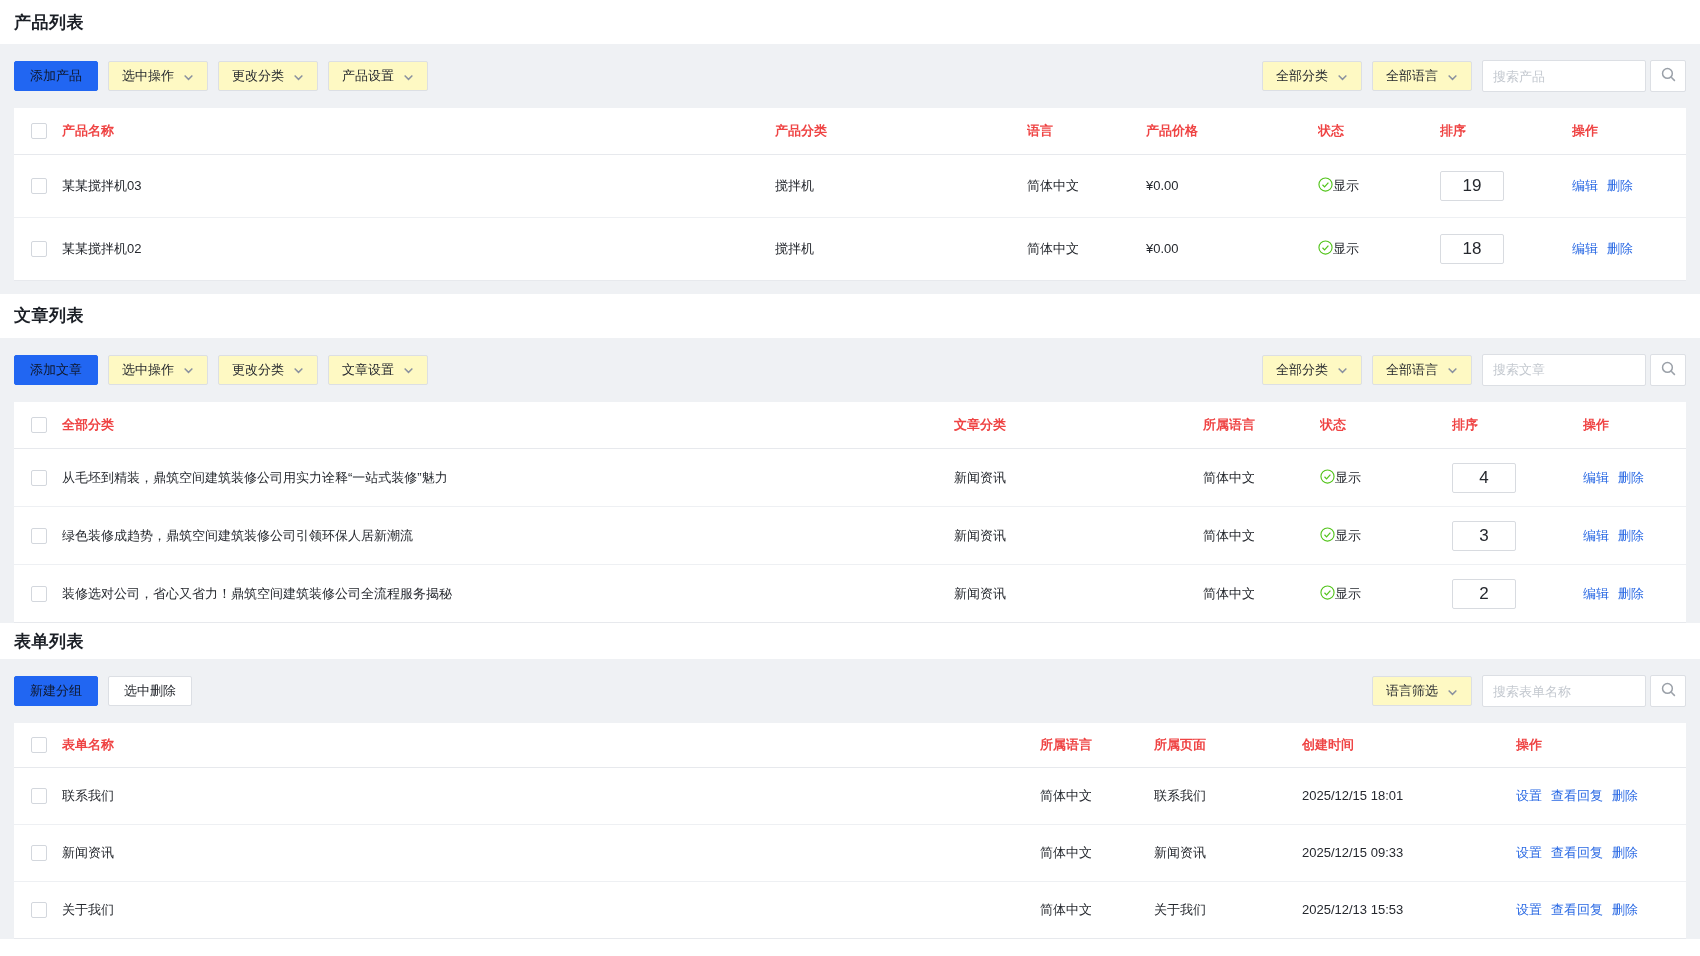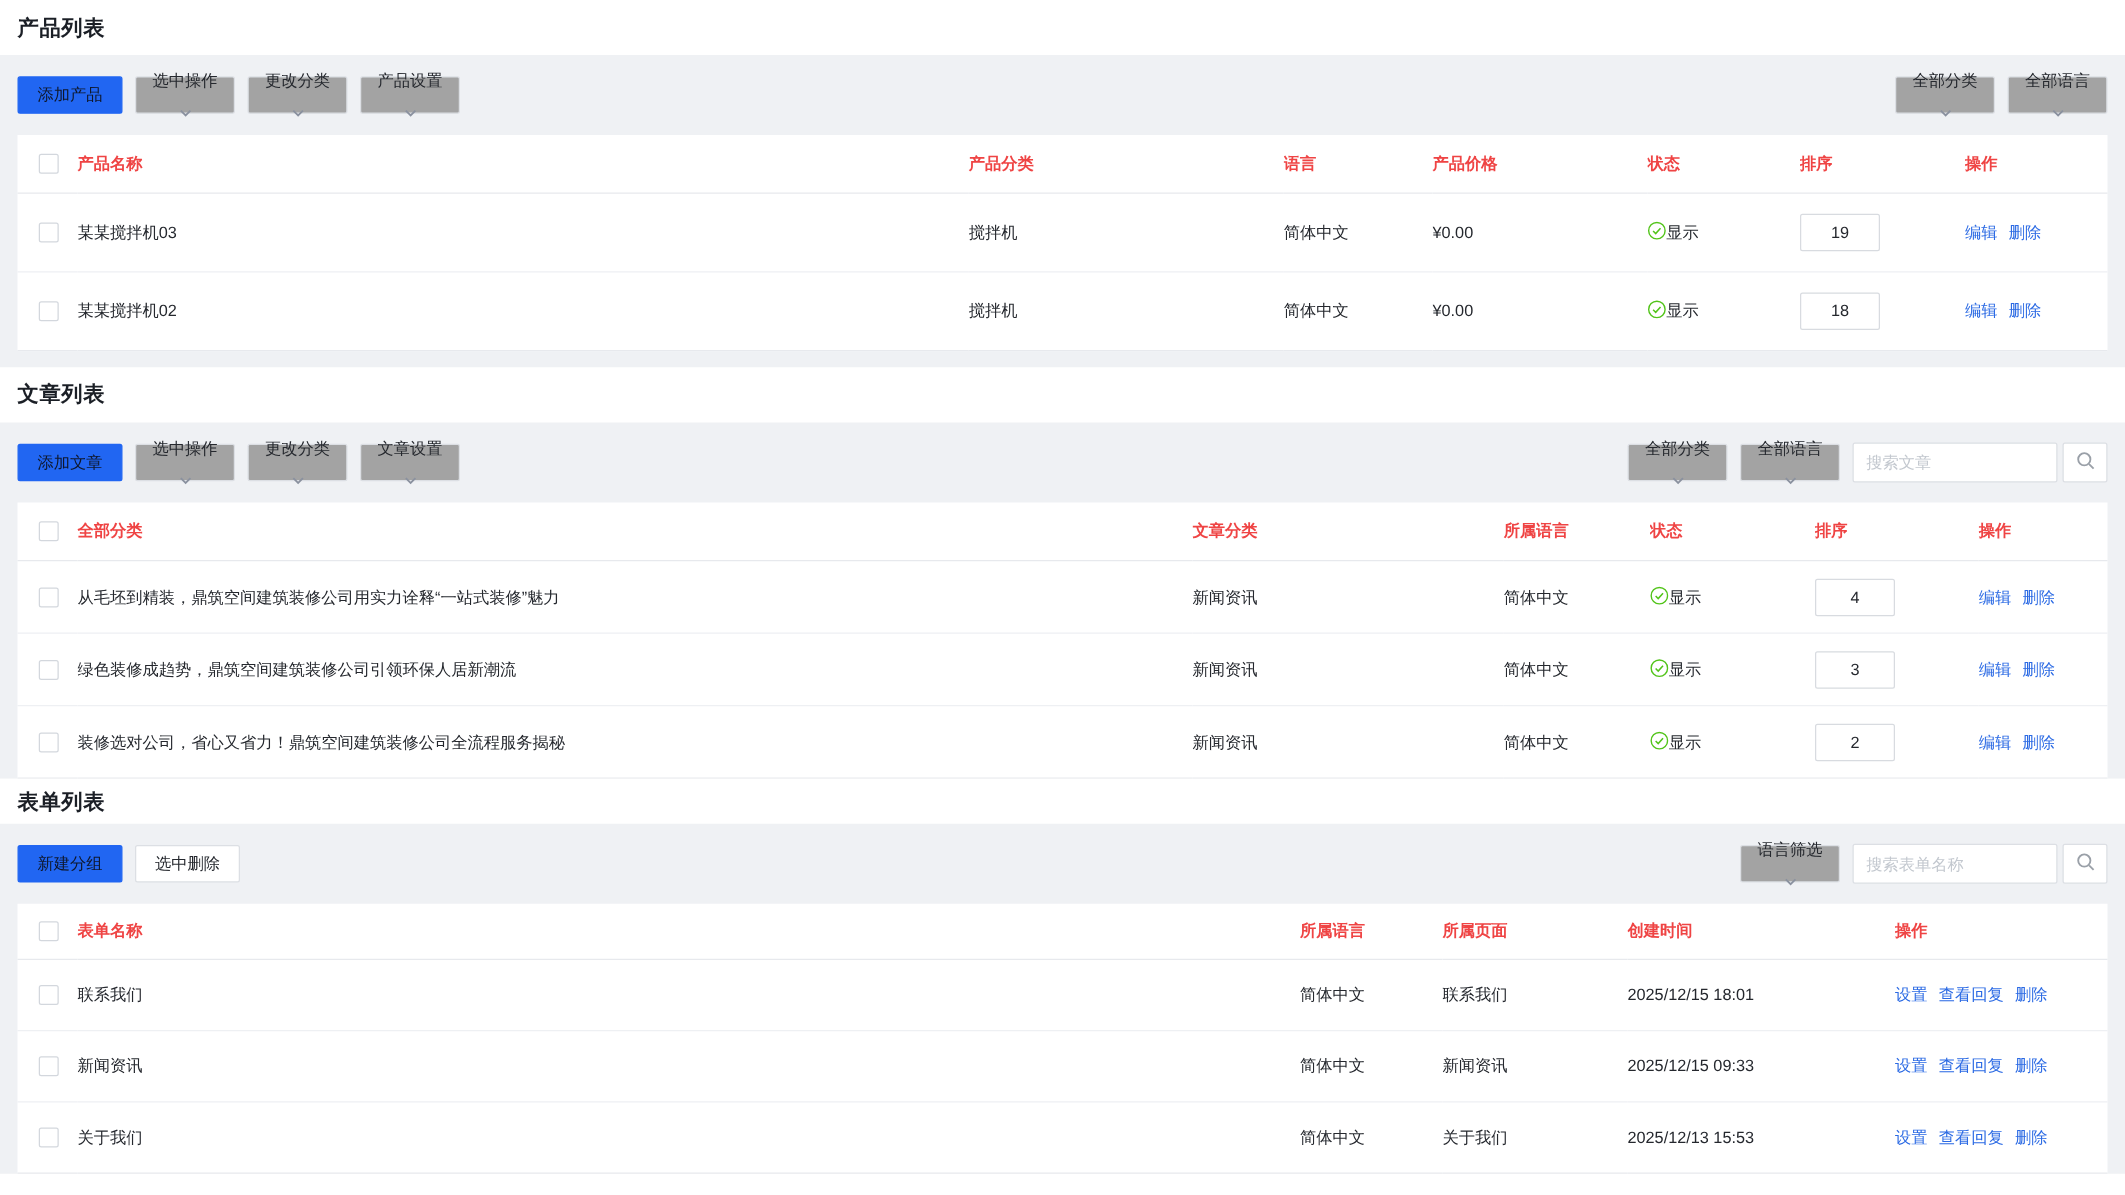--- a/index.html
+++ b/index.html
@@ -16,21 +16,21 @@
   .sec-body.padbottom13 { padding-bottom:13px; }
   .sec-body.padbottom17 { }
   .toolbar { height:64px; display:flex; align-items:center; gap:10px; }
   .btn {
     height:30px; border-radius:2px; font-size:13px; cursor:pointer;
     display:inline-flex; align-items:center; justify-content:center;
     font-family:inherit; color:#25282e;
   }
   .btn.primary { background:#2166f2; color:#0f172a; border:1px solid #2166f2; padding:0 15px; }
   .btn.plain   { background:#fff; border:1px solid #dcdfe4; padding:0 15px; }
-  .btn.drop    { background:#a3a3a3; border:1px solid #dcdfe4; padding:0 13px; gap:9px;flex-direction:column; }
+  .btn.drop    { background:#fef9c3; border:1px solid #dcdfe4; padding:0 13px; gap:9px; }
   .chev { display:inline-flex; margin-top:2px; }
   .spacer { flex:1; }
   .search { display:inline-flex; align-items:center; gap:4px; }
   .search input {
     width:164px; height:32px; border:1px solid #dcdfe4; background:#fff;
     padding:0 10px; font-size:13px; font-family:inherit; color:#333; border-radius:2px; outline:none;
   }
   .search input::placeholder { color:#c3c8cf; }
   .icon-btn {
     width:36px; height:32px; background:#fff; border:1px solid #dcdfe4; border-radius:2px;
@@ -49,21 +49,21 @@
   thead tr { border-bottom:1px solid #e7e9ed; }
   tbody tr { border-bottom:1px solid #eef0f3; }
   tbody tr:last-child { border-bottom:1px solid #e7e9ed; }
   .cbx {
     display:inline-block; width:16px; height:16px; margin-left:17px;
     border:1px solid #d3d7dd; border-radius:2px; background:#fff; vertical-align:middle; cursor:pointer;
   }
   .status { display:inline-flex; align-items:center; gap:0; }
   .sort-input {
     width:64px; height:30px; border:1px solid #d8dbe0; border-radius:2px; background:#fff;
-    text-align:center; font-size:13px; font-family:inherit; color:#25282e; outline:none;
+    text-align:center; font-size:17px; font-family:inherit; color:#25282e; outline:none;
   }
   a.link { color:#2b6ae4; text-decoration:none; cursor:pointer; margin-right:9px; }
   a.link:last-child { margin-right:0; }
 </style>
 </head>
 <body>
 
 <section>
   <div class="title-band">
     <h2>产品列表</h2>
@@ -105,20 +105,29 @@
           </span>
       </button>
       <button class="btn drop">
         <span>全部语言</span>
         <span class="chev">
             <svg width="11" height="11" viewBox="0 0 10 10">
               <path d="M1.5 3.2l3.5 3.5 3.5-3.5" fill="none" stroke="#8a919f" stroke-width="1.3"></path>
             </svg>
           </span>
       </button>
+      <div class="search">
+        <input placeholder="搜索产品" style="">
+        <button class="icon-btn">
+          <span><svg width="17" height="17" viewBox="0 0 16 16">
+                <circle cx="7" cy="7" r="4.6" fill="none" stroke="#9aa0a8" stroke-width="1.4"></circle>
+                <line x1="10.6" y1="10.6" x2="14" y2="14" stroke="#9aa0a8" stroke-width="1.4"></line>
+              </svg></span>
+        </button>
+      </div>
     </div>
     <table class="t-products">
       <colgroup>
           <col style="width:48px">
           <col style="width:713px">
           <col style="width:252px">
           <col style="width:119px">
           <col style="width:172px">
           <col style="width:122px">
           <col style="width:132px">

